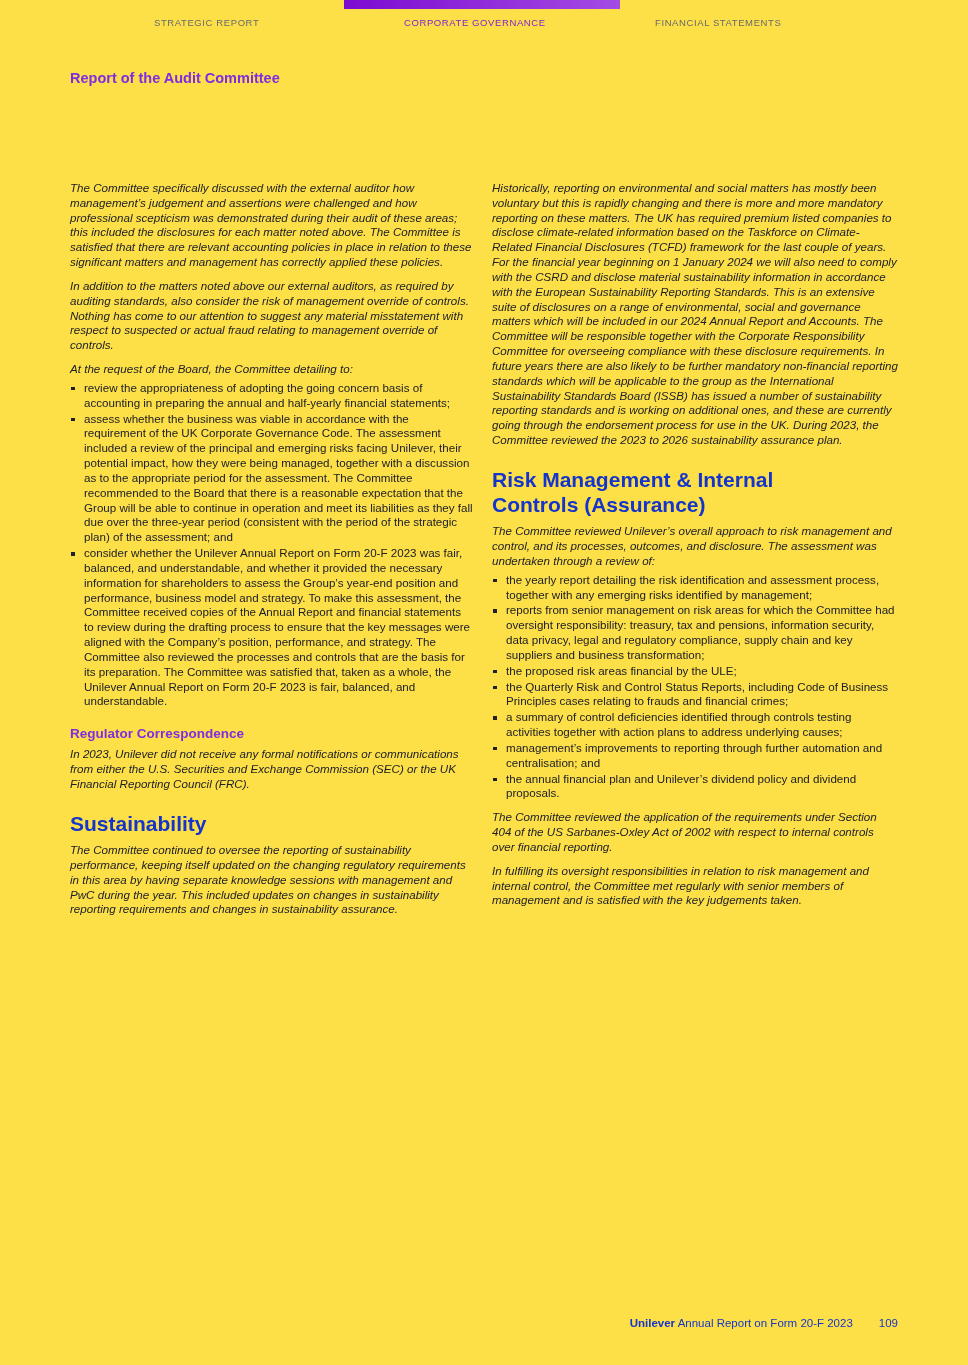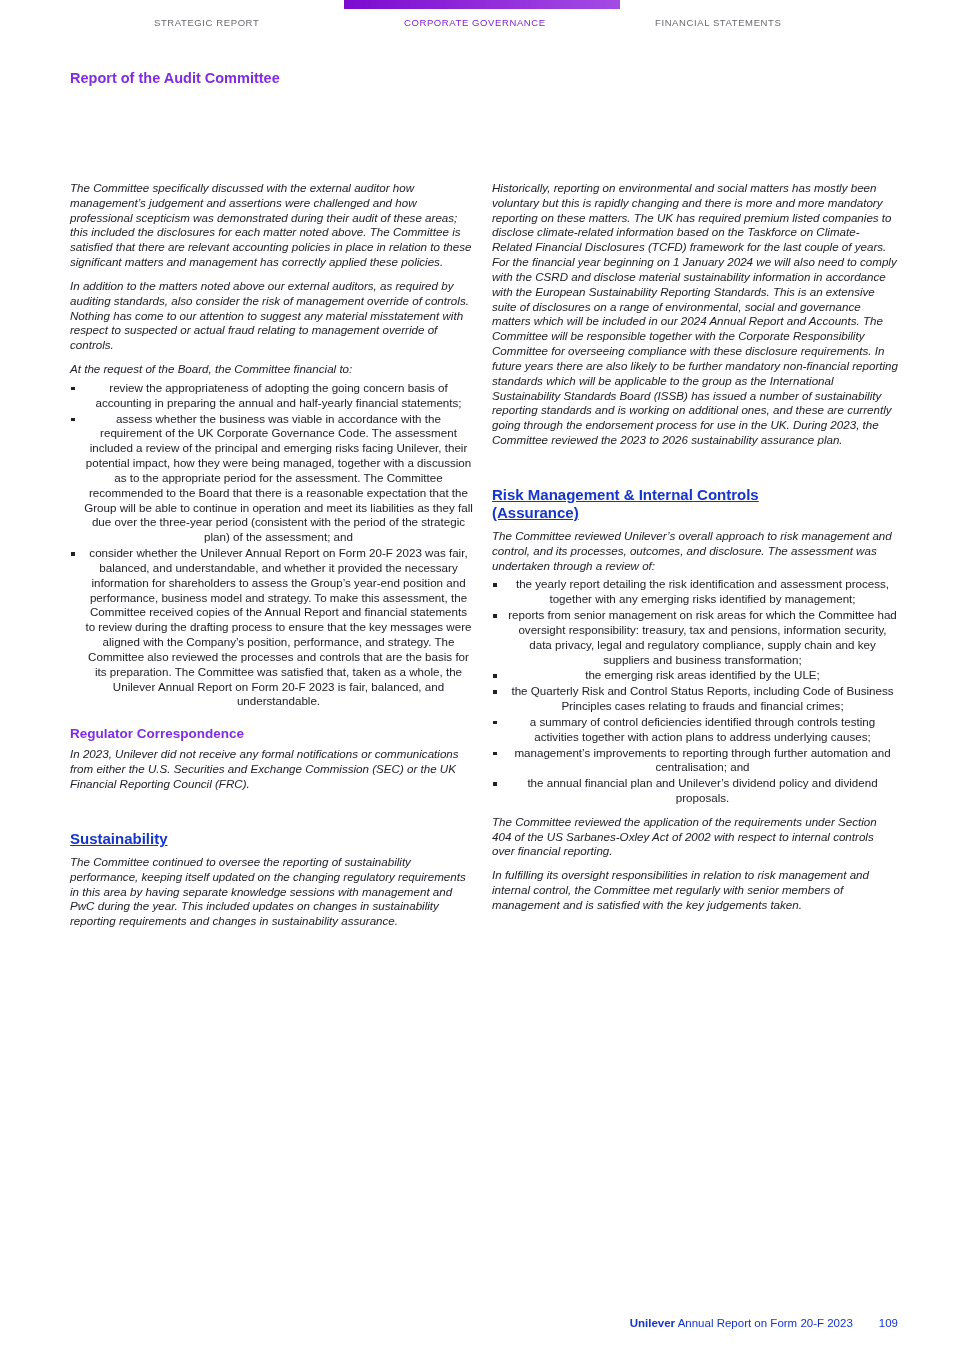--- a/index.html
+++ b/index.html
@@ -1,20 +1,20 @@
 <!DOCTYPE html>
 <html><head>
 <meta charset="utf-8">
 <style>
   html,body{margin:0;padding:0;background:#e9e9e9;}
   .page{
     position:relative;
     width:968px;height:1365px;
     margin:0 auto;
-    background:#ffffff;
+    background:#fde047;
     font-family:"Liberation Sans", sans-serif;
     color:#202028;
     overflow:hidden;
   }
   
   .tab{
     position:absolute;top:17px;
     font-size:9.5px;letter-spacing:0.6px;
     color:#68696e;white-space:nowrap;
     cursor:pointer;
@@ -36,32 +36,32 @@
   
   .col{
     position:absolute;top:181px;
     font-size:11.6px;line-height:1.28;
   }
   .col-left{left:70px;width:403px;}
   .col-right{left:492px;width:407px;}
   .col p{margin:0 0 9px;font-style:italic;}
   .col p.lead{margin-bottom:4px;}
   ul.bullets{list-style:none;margin:0 0 9px;padding:0;}
-  ul.bullets li{position:relative;padding-left:14px;margin:0 0 1px;text-align:center;}
+  ul.bullets li{position:relative;padding-left:14px;margin:0 0 1px;}
   ul.bullets li::before{
     content:"";position:absolute;left:1px;top:6px;
     width:3.5px;height:3.5px;background:#202028;
   }
   h3.sub{
     font-size:13.5px;font-weight:700;color:#7f2ce2;
     margin:16px 0 5px;
   }
   h2.major{
-    font-size:15px;font-weight:700;color:#1434cb;
-    margin:38px 0 7px;line-height:1.2;text-decoration:underline;
+    font-size:21px;font-weight:700;color:#1434cb;
+    margin:19px 0 7px;line-height:1.2;
   }
   h2.major.risk{max-width:320px;}
   
   .footer{
     position:absolute;top:1317px;right:70px;
     font-size:11.5px;color:#1434cb;
     display:flex;gap:26px;align-items:baseline;
     white-space:nowrap;
   }
   .footer .brand{font-weight:700;}
@@ -74,40 +74,40 @@
   <div class="accent-bar"></div>
   <span class="tab tab-strategic">STRATEGIC REPORT</span>
   <span class="tab tab-corporate">CORPORATE GOVERNANCE</span>
   <span class="tab tab-financial">FINANCIAL STATEMENTS</span>
 
   <h1 class="page-title">Report of the Audit Committee</h1>
 
   <div class="col col-left">
     <p>The Committee specifically discussed with the external auditor how management’s judgement and assertions were challenged and how professional scepticism was demonstrated during their audit of these areas; this included the disclosures for each matter noted above. The Committee is satisfied that there are relevant accounting policies in place in relation to these significant matters and management has correctly applied these policies.</p>
     <p>In addition to the matters noted above our external auditors, as required by auditing standards, also consider the risk of management override of controls. Nothing has come to our attention to suggest any material misstatement with respect to suspected or actual fraud relating to management override of controls.</p>
-    <p class="lead">At the request of the Board, the Committee financial to:</p>
+    <p class="lead">At the request of the Board, the Committee detailing to:</p>
     <ul class="bullets">
       <li>review the appropriateness of adopting the going concern basis of accounting in preparing the annual and half-yearly financial statements;</li>
       <li>assess whether the business was viable in accordance with the requirement of the UK Corporate Governance Code. The assessment included a review of the principal and emerging risks facing Unilever, their potential impact, how they were being managed, together with a discussion as to the appropriate period for the assessment. The Committee recommended to the Board that there is a reasonable expectation that the Group will be able to continue in operation and meet its liabilities as they fall due over the three-year period (consistent with the period of the strategic plan) of the assessment; and</li>
       <li>consider whether the Unilever Annual Report on Form 20-F 2023 was fair, balanced, and understandable, and whether it provided the necessary information for shareholders to assess the Group’s year-end position and performance, business model and strategy. To make this assessment, the Committee received copies of the Annual Report and financial statements to review during the drafting process to ensure that the key messages were aligned with the Company’s position, performance, and strategy. The Committee also reviewed the processes and controls that are the basis for its preparation. The Committee was satisfied that, taken as a whole, the Unilever Annual Report on Form 20-F 2023 is fair, balanced, and understandable.</li>
     </ul>
     <h3 class="sub">Regulator Correspondence</h3>
     <p>In 2023, Unilever did not receive any formal notifications or communications from either the U.S. Securities and Exchange Commission (SEC) or the UK Financial Reporting Council (FRC).</p>
     <h2 class="major">Sustainability</h2>
     <p>The Committee continued to oversee the reporting of sustainability performance, keeping itself updated on the changing regulatory requirements in this area by having separate knowledge sessions with management and PwC during the year. This included updates on changes in sustainability reporting requirements and changes in sustainability assurance.</p>
   </div>
 
   <div class="col col-right">
     <p>Historically, reporting on environmental and social matters has mostly been voluntary but this is rapidly changing and there is more and more mandatory reporting on these matters. The UK has required premium listed companies to disclose climate-related information based on the Taskforce on Climate-Related Financial Disclosures (TCFD) framework for the last couple of years. For the financial year beginning on 1 January 2024 we will also need to comply with the CSRD and disclose material sustainability information in accordance with the European Sustainability Reporting Standards. This is an extensive suite of disclosures on a range of environmental, social and governance matters which will be included in our 2024 Annual Report and Accounts. The Committee will be responsible together with the Corporate Responsibility Committee for overseeing compliance with these disclosure requirements. In future years there are also likely to be further mandatory non-financial reporting standards which will be applicable to the group as the International Sustainability Standards Board (ISSB) has issued a number of sustainability reporting standards and is working on additional ones, and these are currently going through the endorsement process for use in the UK. During 2023, the Committee reviewed the 2023 to 2026 sustainability assurance plan.</p>
     <h2 class="major risk">Risk Management &amp; Internal Controls (Assurance)</h2>
     <p class="lead">The Committee reviewed Unilever’s overall approach to risk management and control, and its processes, outcomes, and disclosure. The assessment was undertaken through a review of:</p>
     <ul class="bullets">
       <li>the yearly report detailing the risk identification and assessment process, together with any emerging risks identified by management;</li>
       <li>reports from senior management on risk areas for which the Committee had oversight responsibility: treasury, tax and pensions, information security, data privacy, legal and regulatory compliance, supply chain and key suppliers and business transformation;</li>
-      <li>the emerging risk areas identified by the ULE;</li>
+      <li>the proposed risk areas financial by the ULE;</li>
       <li>the Quarterly Risk and Control Status Reports, including Code of Business Principles cases relating to frauds and financial crimes;</li>
       <li>a summary of control deficiencies identified through controls testing activities together with action plans to address underlying causes;</li>
       <li>management’s improvements to reporting through further automation and centralisation; and</li>
       <li>the annual financial plan and Unilever’s dividend policy and dividend proposals.</li>
     </ul>
     <p>The Committee reviewed the application of the requirements under Section 404 of the US Sarbanes-Oxley Act of 2002 with respect to internal controls over financial reporting.</p>
     <p>In fulfilling its oversight responsibilities in relation to risk management and internal control, the Committee met regularly with senior members of management and is satisfied with the key judgements taken.</p>
   </div>
 
   <div class="footer">

